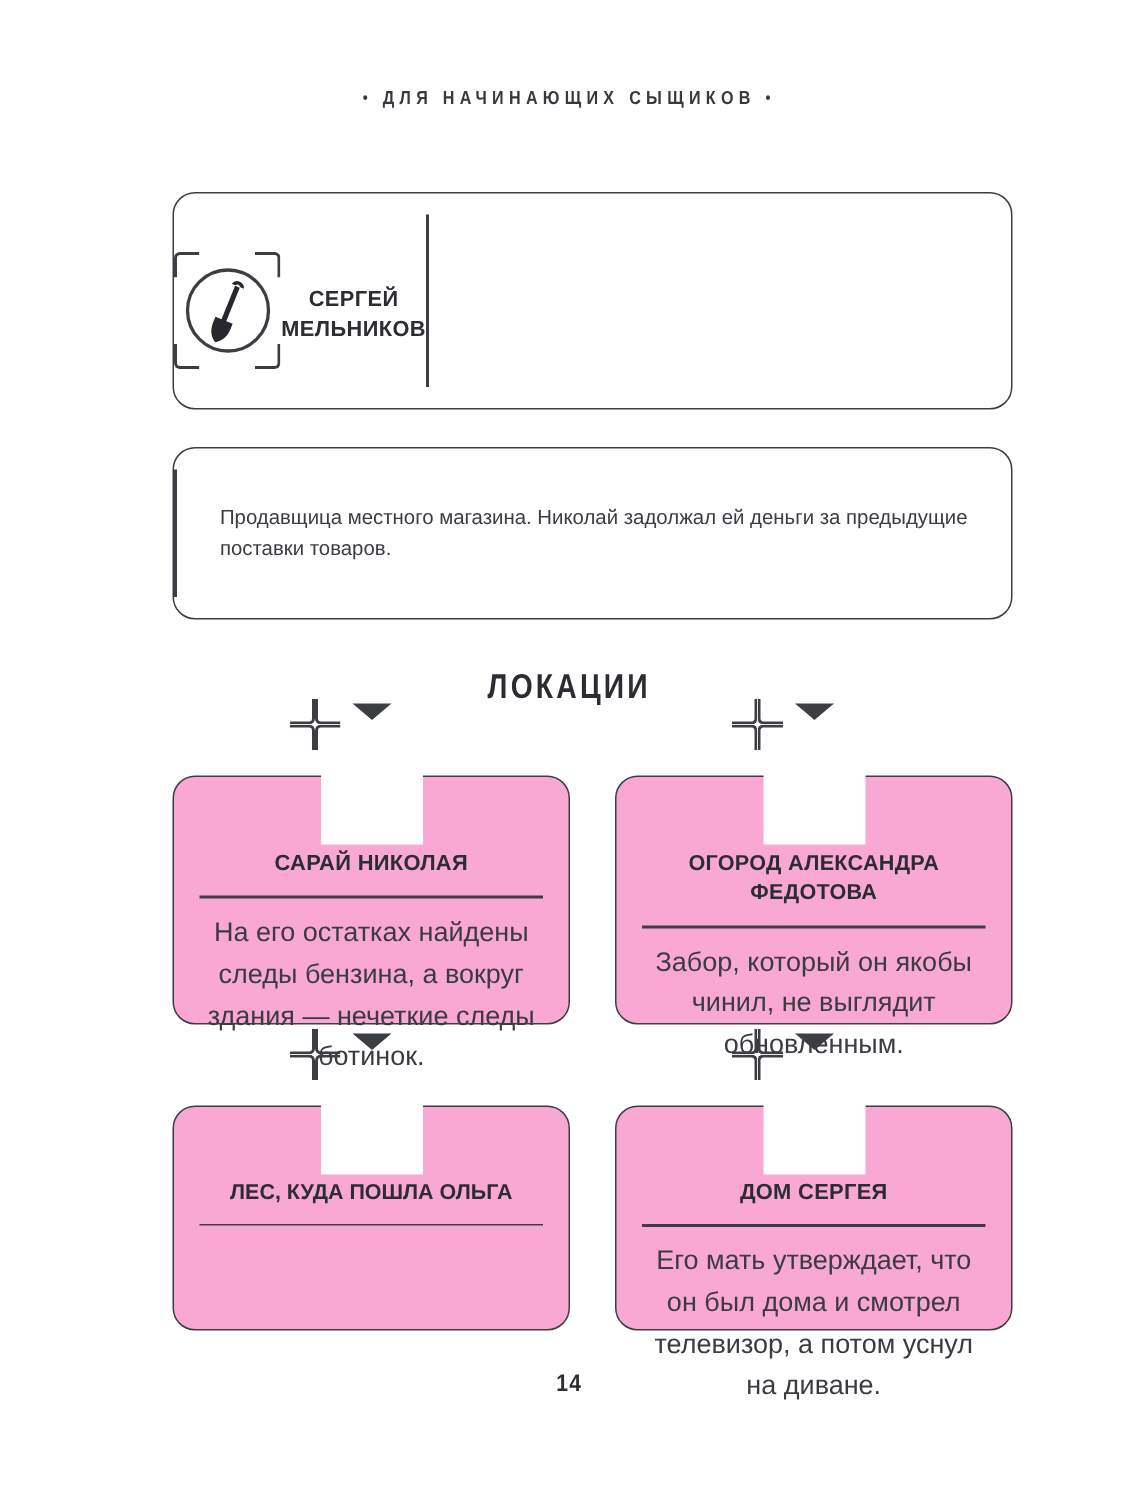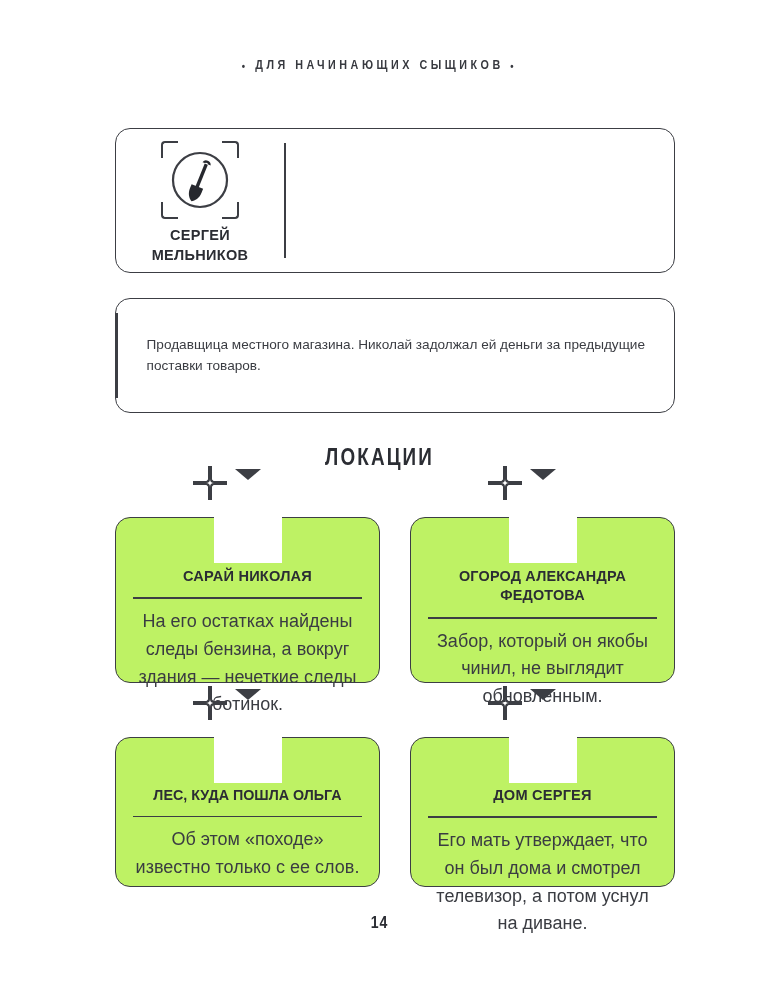--- a/index.html
+++ b/index.html
@@ -56,21 +56,20 @@
     display: flex;
     align-items: stretch;
   }
   #suspect-1 { top: 128px; height: 145px; }
   #suspect-2 { top: 298px; height: 115px; }
 
   .suspect-ident {
     width: 168px;
     flex: 0 0 168px;
     display: flex;
-    flex-direction: column;
     align-items: center;
     justify-content: flex-start;
     padding-top: 12px;
     box-sizing: border-box;
   }
   #suspect-2 .suspect-ident { padding-top: 9px; }
 
   .suspect-divider {
     width: 1.6px;
     background: #3c3e44;
@@ -139,21 +138,21 @@
     transform: scaleX(0.82);
   }
 
   
   .loc-card {
     position: absolute;
     width: 265px;
     border: 1.4px solid #3c3e44;
     border-radius: 15px;
     box-sizing: border-box;
-    background: #bef264;
+    background: #f9a8d4;
   }
   #loc-1 { left: 115px; top: 517px; height: 166px; }
   #loc-2 { left: 410px; top: 517px; height: 166px; }
   #loc-3 { left: 115px; top: 737px; height: 150px; }
   #loc-4 { left: 410px; top: 737px; height: 150px; }
 
   .loc-badge {
     position: absolute;
     top: -49px;
     left: 50%;
@@ -366,21 +365,20 @@
                 </g>
                 <path d="M23 43 c-0.3 3 -0.6 5 -1.2 7" stroke="#26282e" stroke-width="2" fill="none"></path>
               </g>
             </svg>
           </span>
         </span>
       </span>
     </div>
     <div class="loc-title">ЛЕС, КУДА ПОШЛА ОЛЬГА</div>
     <div class="loc-rule"></div>
-    <div class="loc-text">Об этом «походе» известно только с ее слов.</div>
   </div>
 
   <div class="loc-card" id="loc-4">
     <div class="loc-badge">
       <span class="arrow"></span>
       <span class="badge-frame-wrap">
         <span class="mask"></span>
         <span class="framed-icon">
           <span class="corner tl"></span>
           <span class="corner tr"></span>

